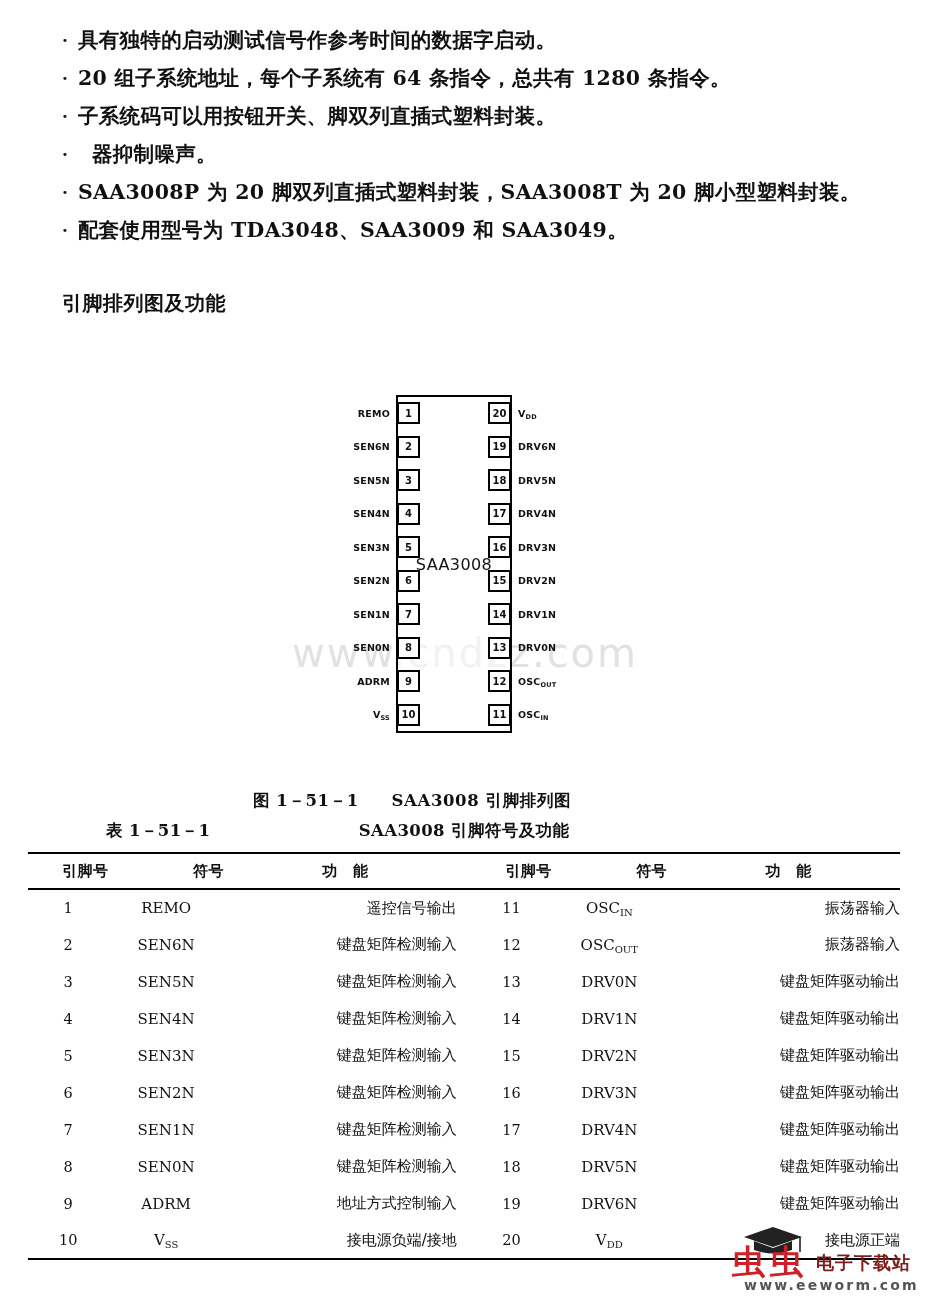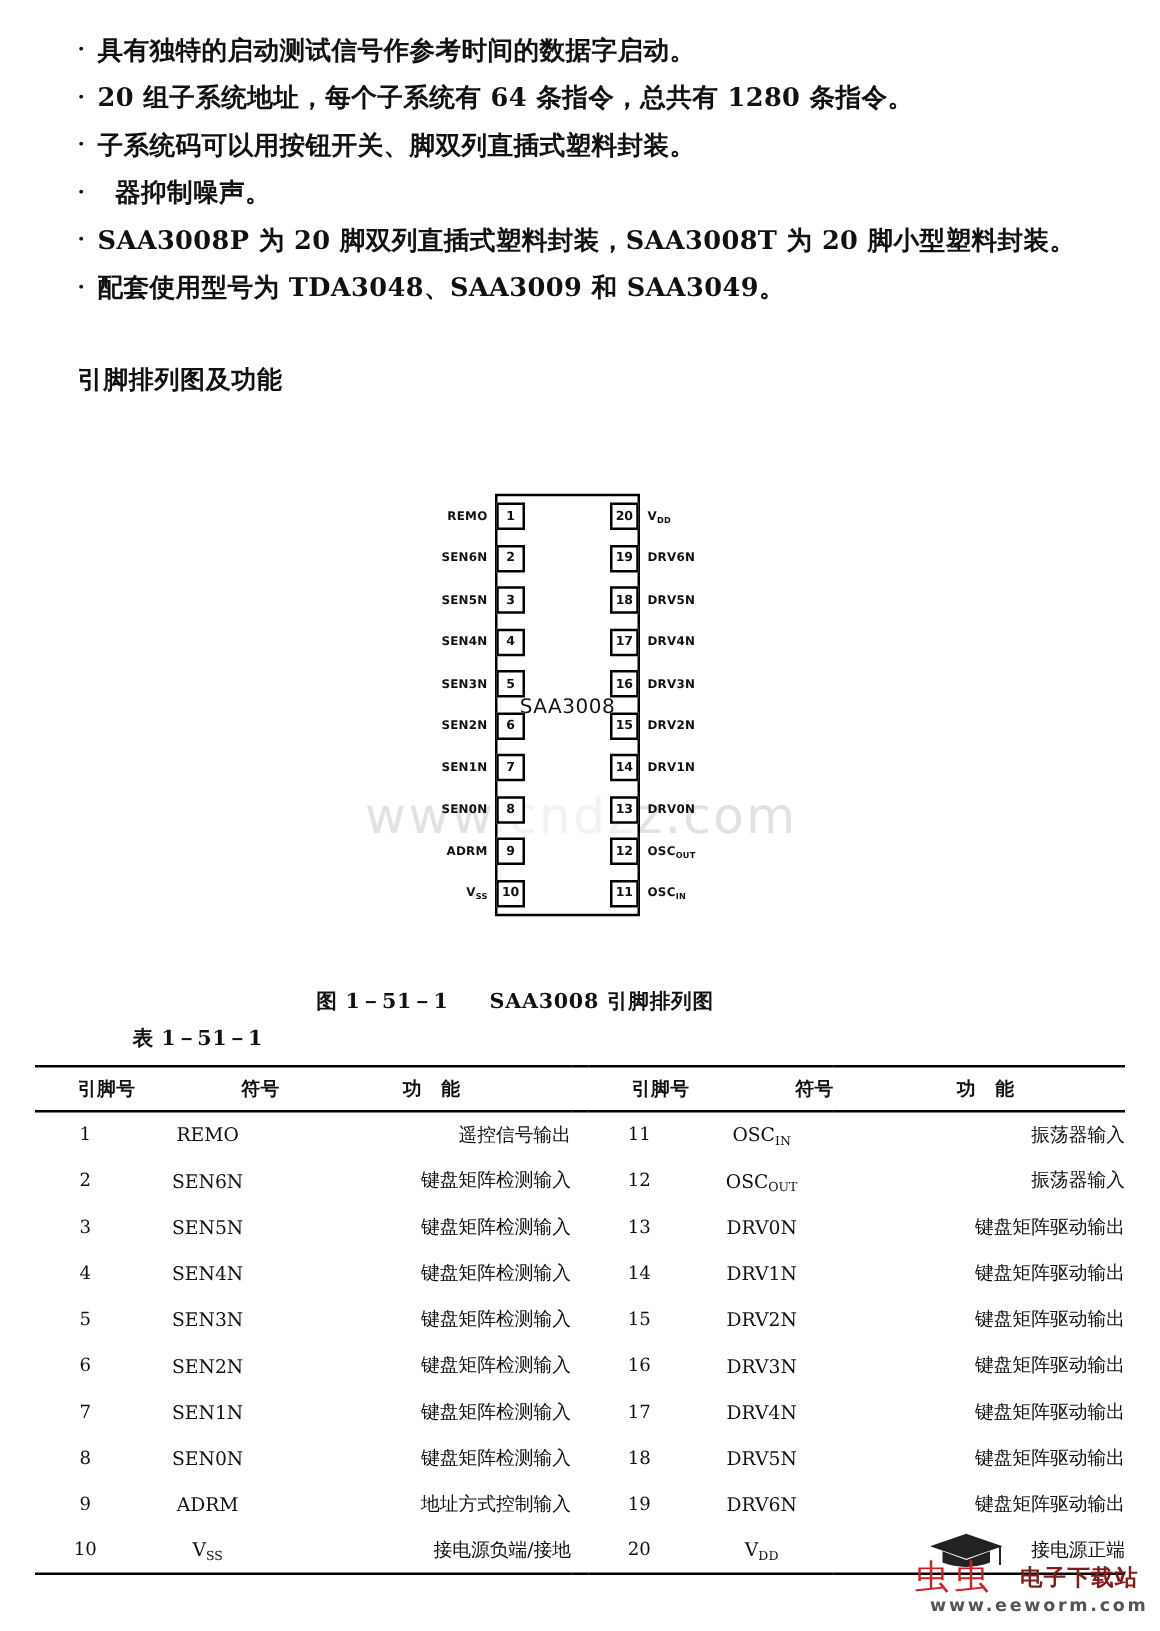--- a/index.html
+++ b/index.html
@@ -250,22 +250,22 @@
     left: 18px;
     top: 0px;
     width: 62px;
     height: 30px;
   }
   .logo-bugs {
     position: absolute;
     left: 8px;
     top: 22px;
     font-family: "DejaVu Sans", "Liberation Sans", sans-serif;
-    font-size: 27px;
-    font-weight: 400;
+    font-size: 33px;
+    font-weight: 700;
     color: #cf2027;
     letter-spacing: 5px;
     line-height: 30px;
     text-align: center;
   }
   .logo-text {
     position: absolute;
     left: 92px;
     top: 26px;
     font-family: "DejaVu Sans", "Liberation Sans", sans-serif;
@@ -411,20 +411,21 @@
 </div>
 
 <div class="fig-caption">
   <span>图 1－51－1</span>
   <span class="gap"></span>
   <span>SAA3008 引脚排列图</span>
 </div>
 
 <div class="table-title-row">
   <span class="table-num">表 1－51－1</span>
+  <span class="table-name">SAA3008 引脚符号及功能</span>
 </div>
 
 <table class="pin-table">
   <thead>
     <tr class="hdr-row">
       <th class="c-num">引脚号</th>
       <th class="c-sym">符号</th>
       <th class="c-fun hdr-fun" style="text-align:center;">功　能</th>
       <th class="c-split"></th>
       <th class="c-num">引脚号</th>

